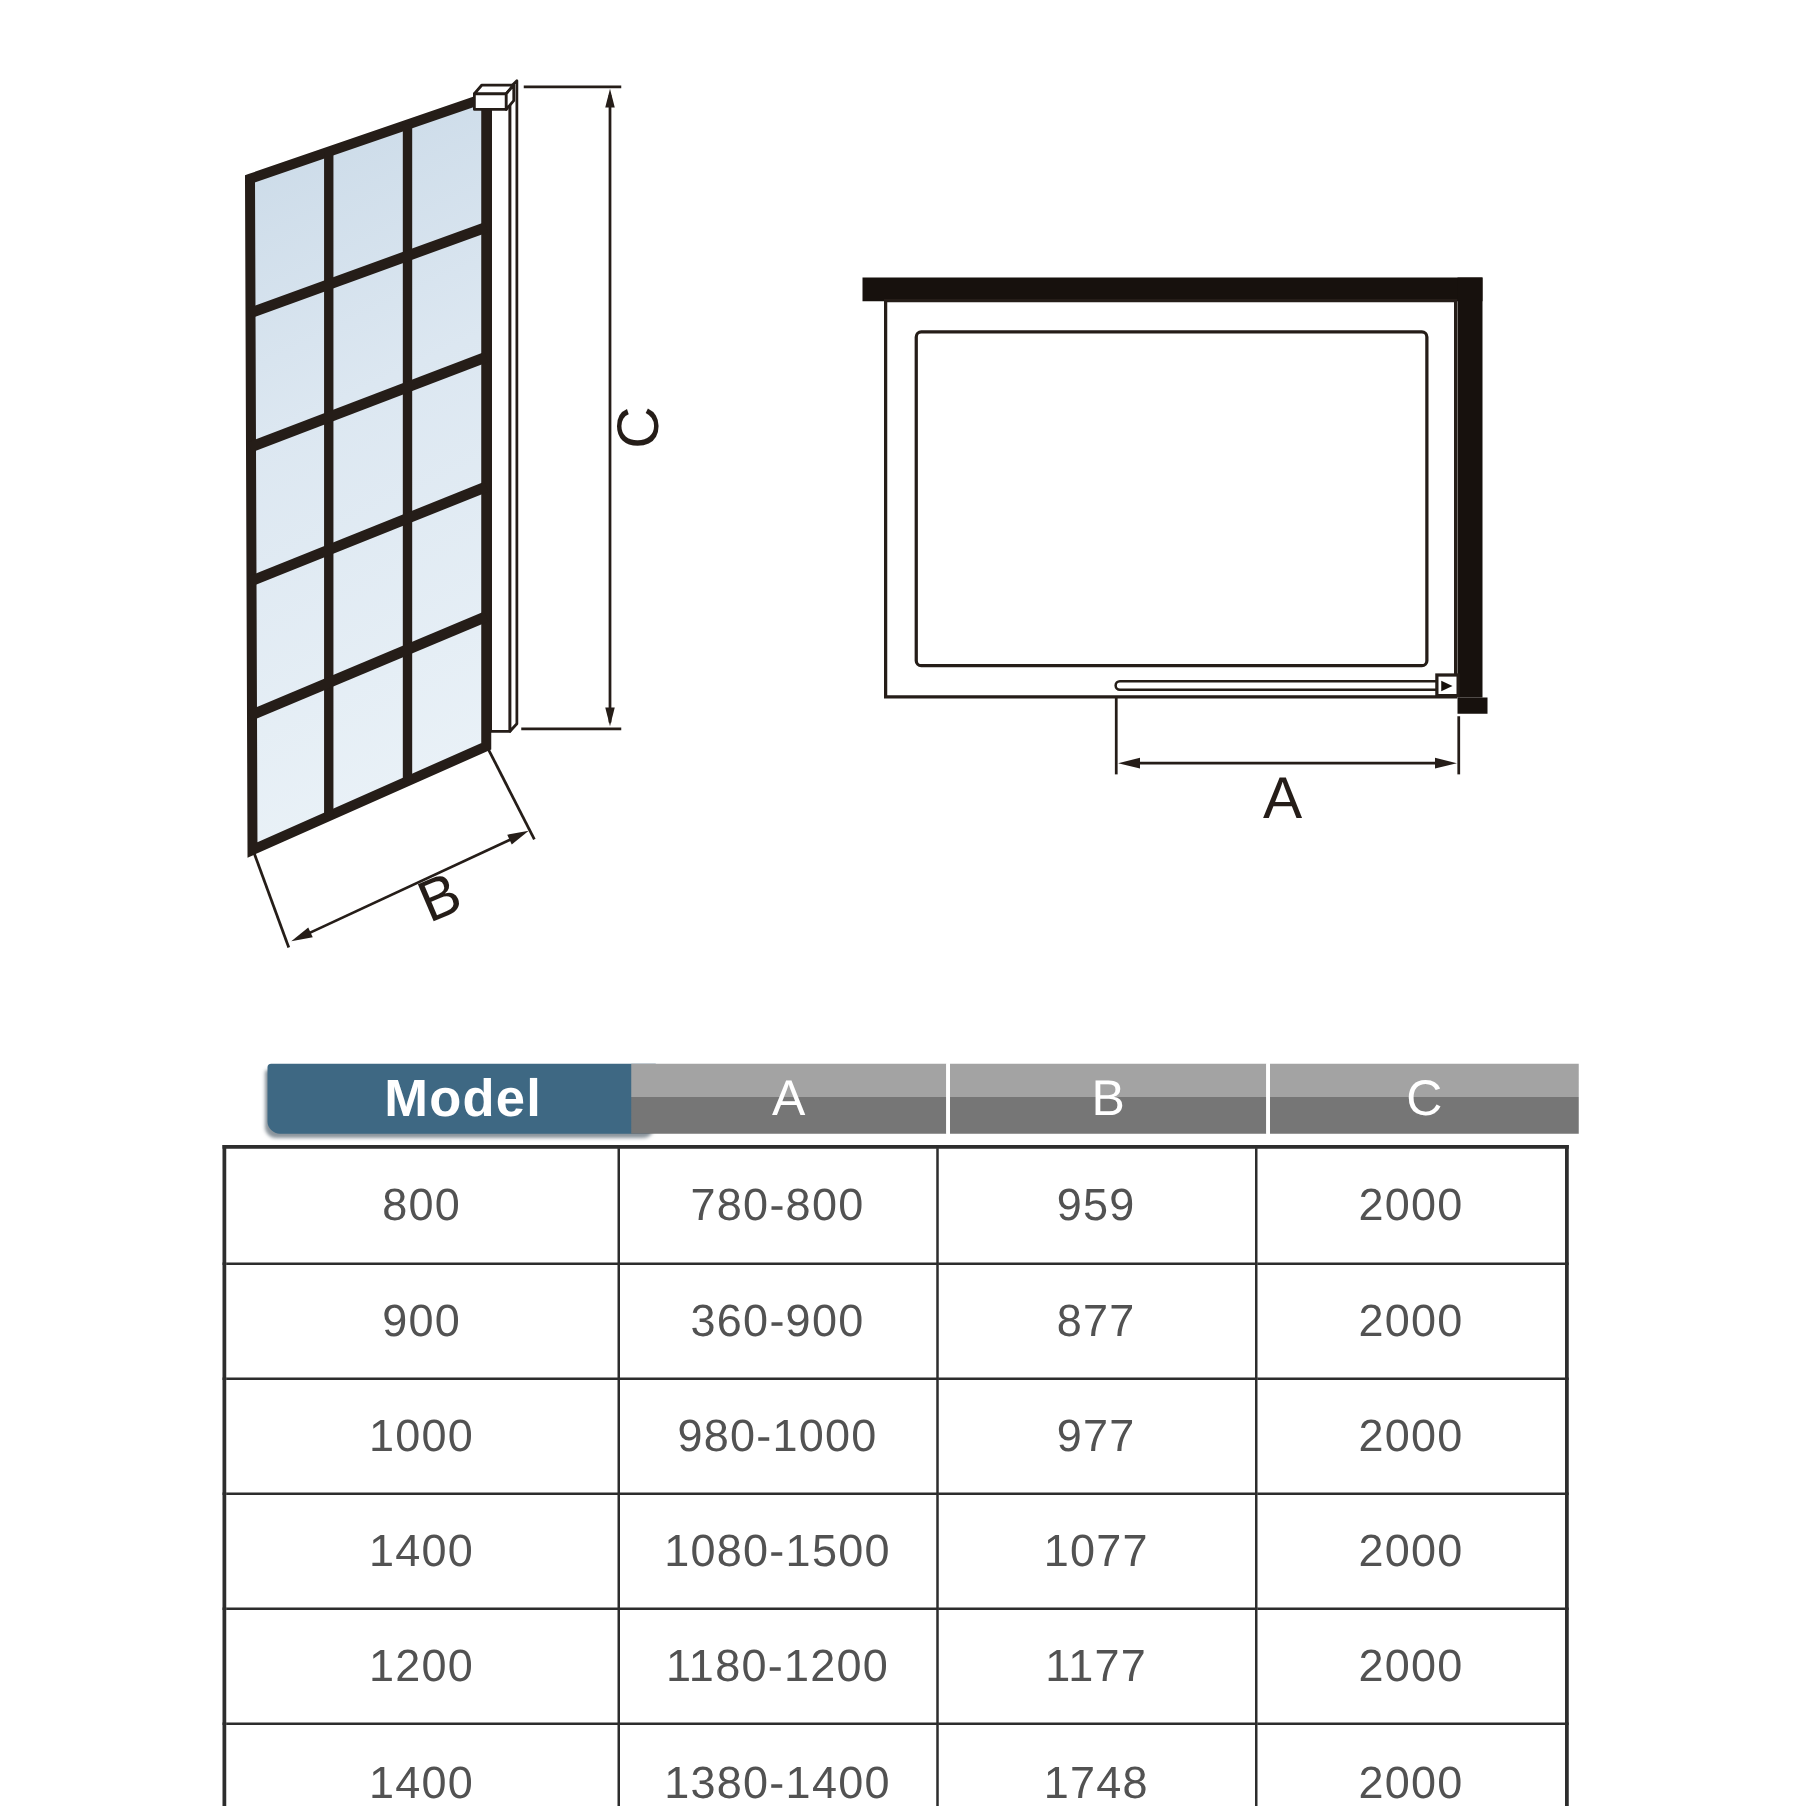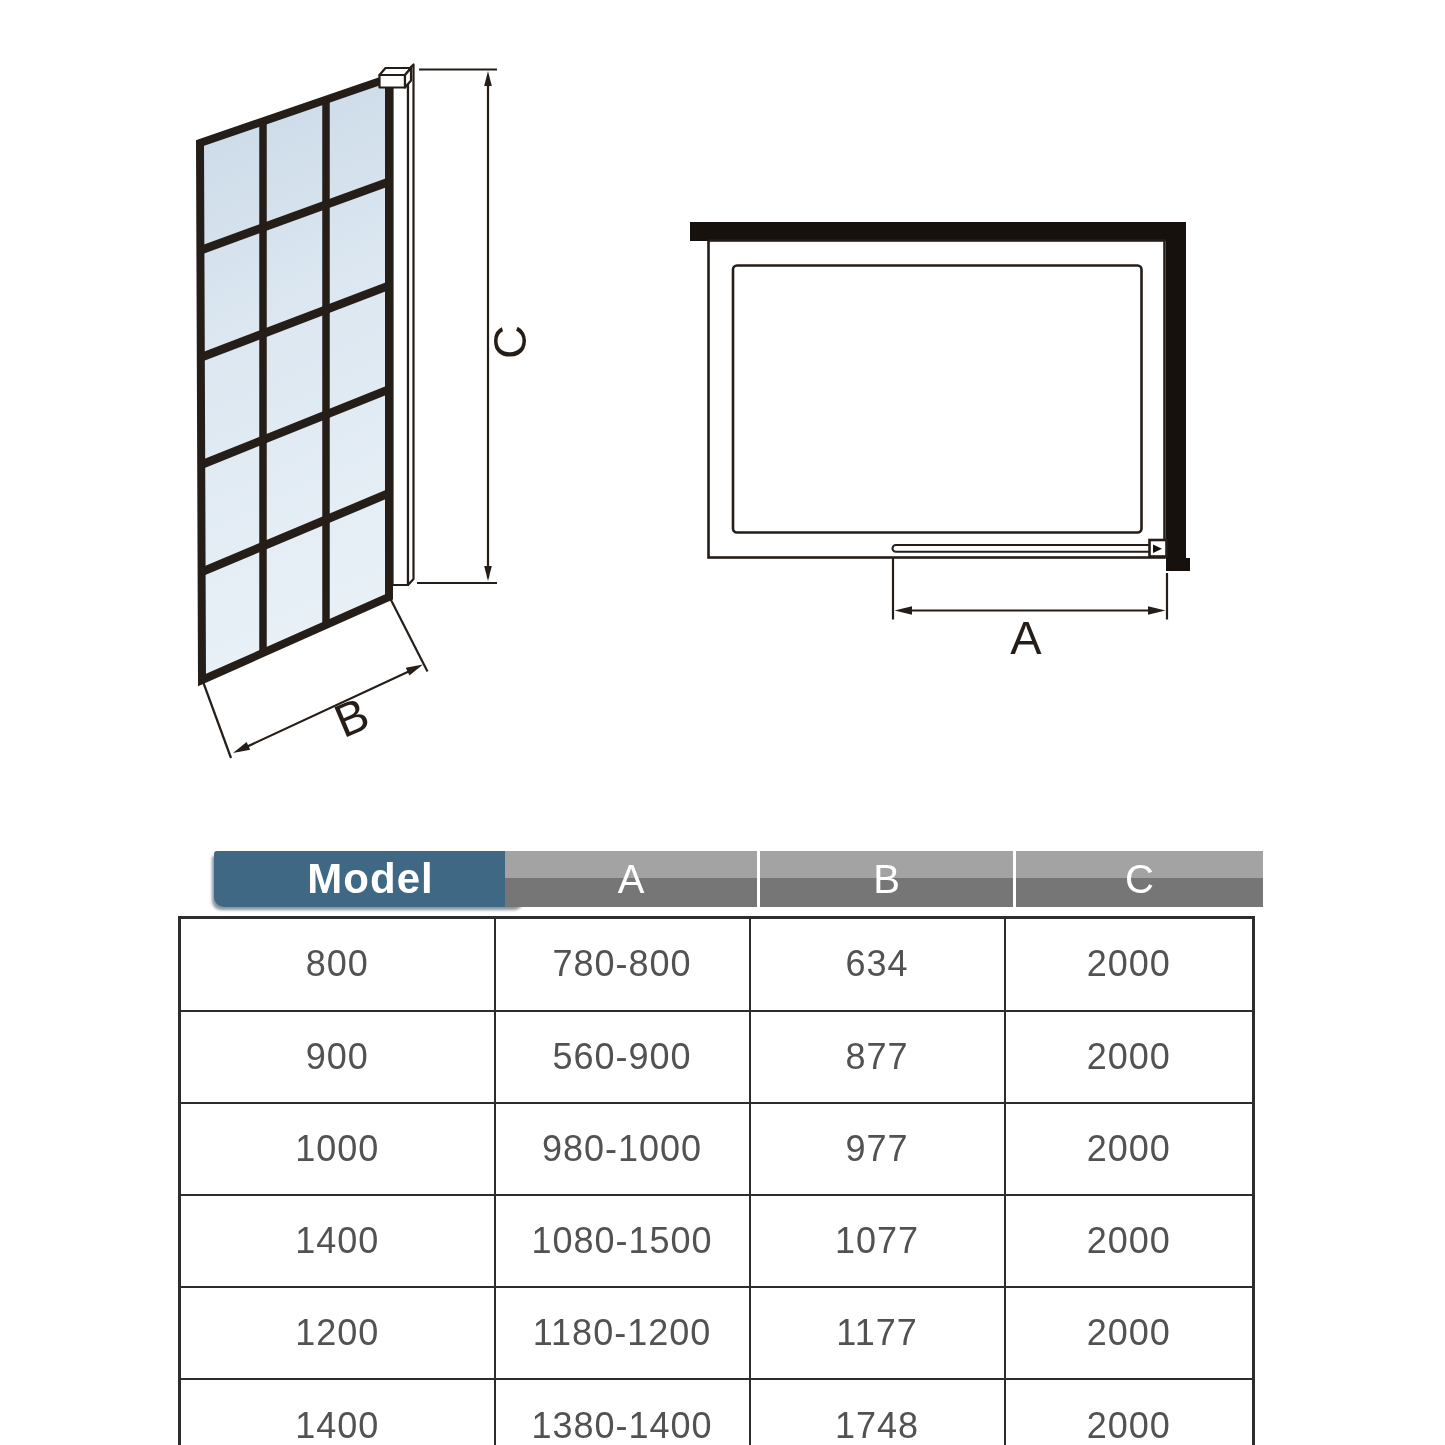--- a/index.html
+++ b/index.html
@@ -152,26 +152,26 @@
     <colgroup>
         <col class="c-model">
         <col class="c-a">
         <col class="c-b">
         <col class="c-c">
       </colgroup>
     <tbody>
       <tr>
         <td>800</td>
         <td>780-800</td>
-        <td>634</td>
+        <td>959</td>
         <td>2000</td>
       </tr>
       <tr>
         <td>900</td>
-        <td>560-900</td>
+        <td>360-900</td>
         <td>877</td>
         <td>2000</td>
       </tr>
       <tr>
         <td>1000</td>
         <td>980-1000</td>
         <td>977</td>
         <td>2000</td>
       </tr>
       <tr>

